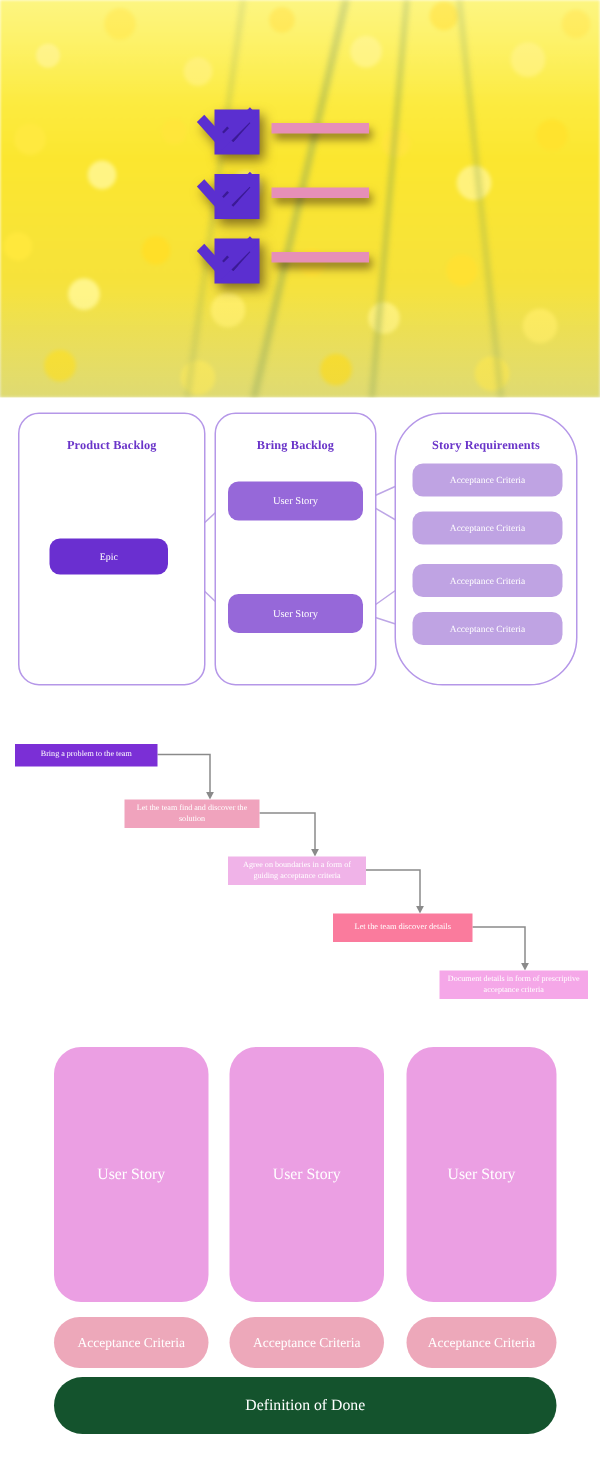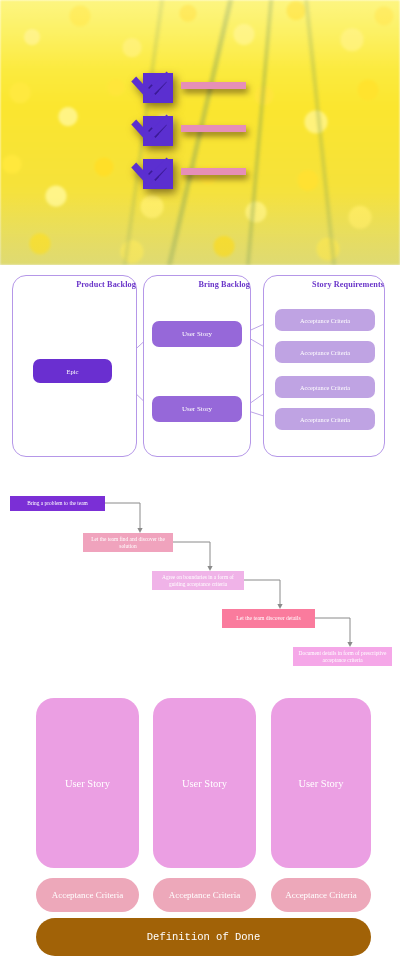--- a/index.html
+++ b/index.html
@@ -96,24 +96,24 @@
   .hero-row.r3 .bar { left: 38px; width: 65px; }
 
   
   .backlog { position: absolute; left: 0; top: 275px; width: 400px; height: 190px; }
   .bcol {
     position: absolute; top: 0; height: 182px;
     border: 1.3px solid #b597e8; border-radius: 14px; background: #fff;
   }
   .bcol.c1 { left: 12px; width: 125px; }
   .bcol.c2 { left: 143px; width: 108px; }
-  .bcol.c3 { left: 263px; width: 122px; }
+  .bcol.c3 { left: 263px; width: 122px; border-radius: 32px; }
   .bcol-title {
-    position: absolute; left: 0; right: 0; top: 4px;
-    text-align: right; font-size: 8.2px; font-weight: bold; color: #6a35c9;
+    position: absolute; left: 0; right: 0; top: 16px;
+    text-align: center; font-size: 8.2px; font-weight: bold; color: #6a35c9;
     letter-spacing: .1px;
   }
   .node {
     position: absolute; display: flex; align-items: center; justify-content: center;
     border-radius: 7px; color: #ffffff; text-align: center;
   }
   .node.epic { left: 33px; top: 84px; width: 79px; height: 24px; background: #6a2fd0; font-size: 6.6px; }
   .node.us1  { left: 152px; top: 46px; width: 90px; height: 26px; background: #9668d9; font-size: 7px; }
   .node.us2  { left: 152px; top: 121px; width: 90px; height: 26px; background: #9668d9; font-size: 7px; }
   .node.ac   { left: 275px; width: 100px; height: 22px; background: #bfa3e3; font-size: 6.3px; }
@@ -149,23 +149,23 @@
     position: absolute; top: 188px; height: 34px;
     background: #eda8ba; border-radius: 17px;
     display: flex; align-items: center; justify-content: center;
     color: #ffffff; font-size: 9px;
   }
   .accept.k1 { left: 36px;  width: 103px; }
   .accept.k2 { left: 153px; width: 103px; }
   .accept.k3 { left: 271px; width: 100px; }
   .dod {
     position: absolute; left: 36px; top: 228px; width: 335px; height: 38px;
-    background: #a16207; border-radius: 19px;
+    background: #14532d; border-radius: 19px;
     display: flex; align-items: center; justify-content: center;
-    color: #ffffff; font-size: 10.5px; font-family: Liberation Mono, monospace;
+    color: #ffffff; font-size: 10.5px;
   }
 </style>
 </head>
 <body>
 
 <div class="page">
 
   <div class="hero">
     <div class="hero-bg"></div>
     <div class="hero-stems"></div>

